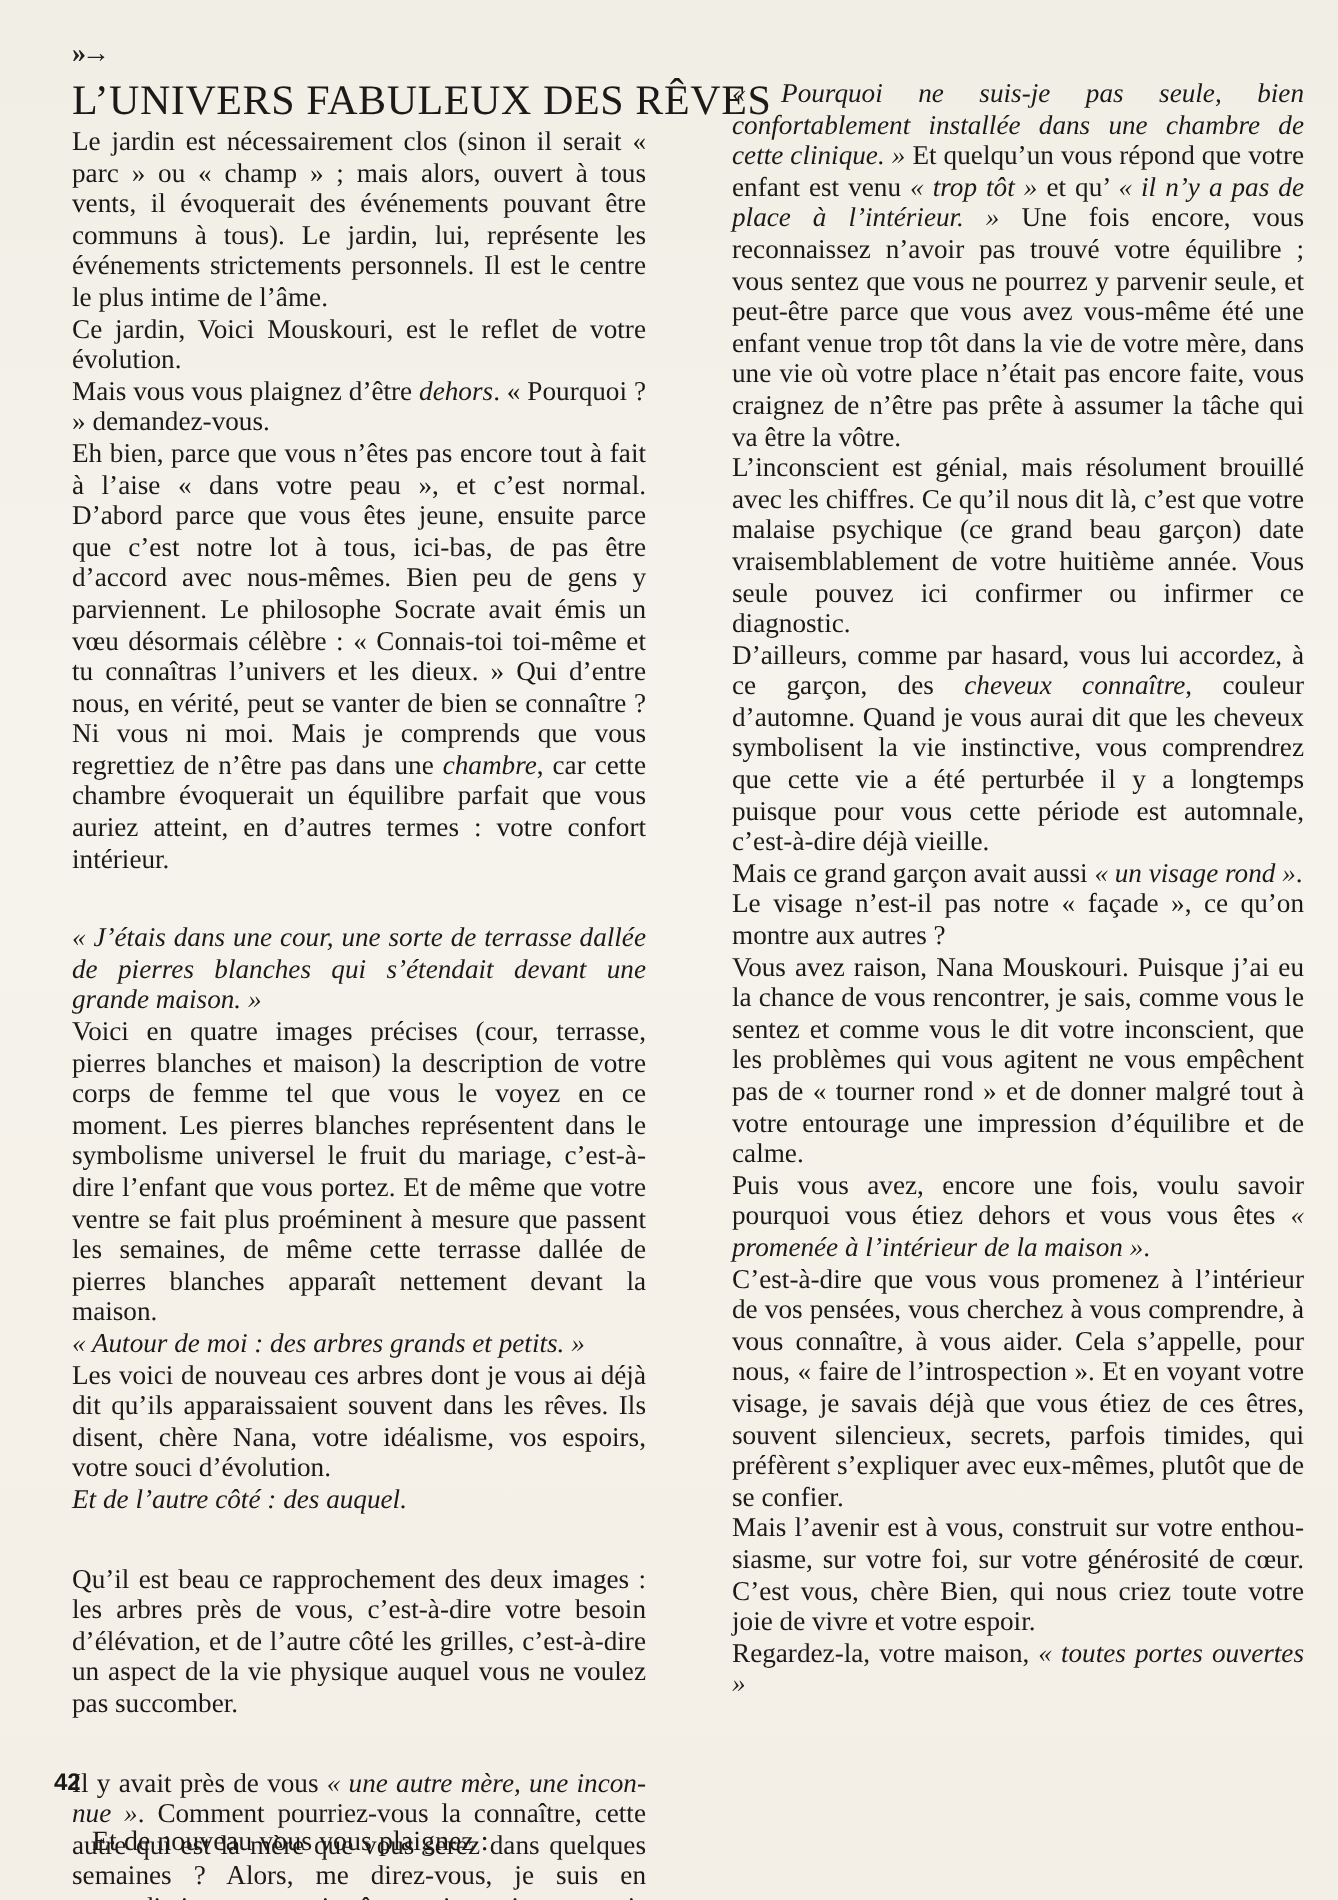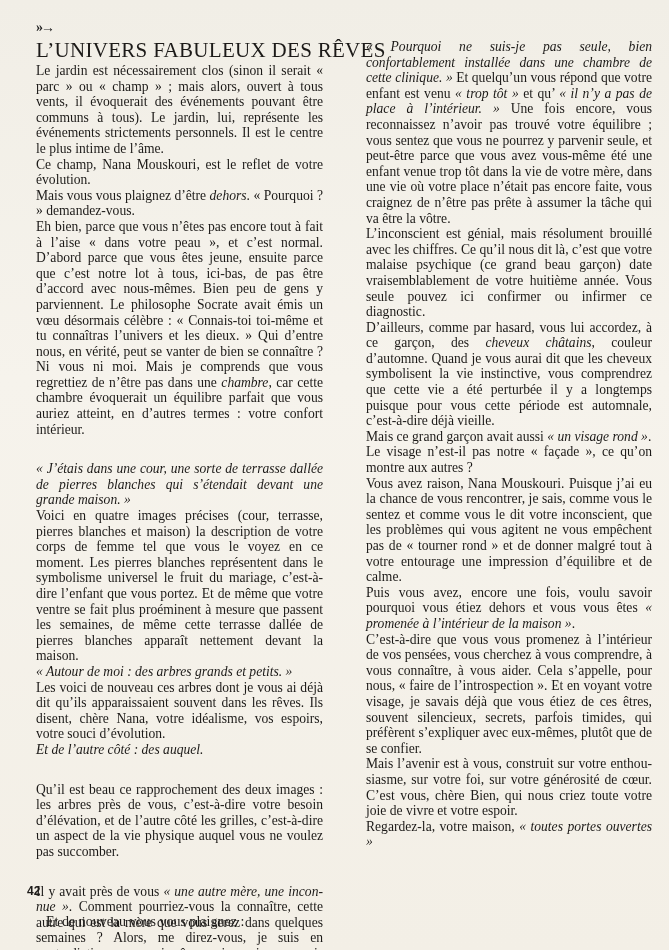--- a/index.html
+++ b/index.html
@@ -45,40 +45,40 @@
 </style>
 </head>
 <body>
 
 <div class="page">
   <div class="ornament">»→</div>
   <h1 class="title">L’UNIVERS FABULEUX DES RÊVES</h1>
 
   <div class="col col-left">
       <p><span>Le jardin est nécessairement clos (sinon il serait « parc » ou « champ » ; mais alors, ouvert à tous vents, il évoquerait des événements pouvant être communs à tous). Le jardin, lui, représente les événements stric­tements personnels. Il est le centre le plus intime de l’âme.</span></p>
-      <p><span>Ce champ, Nana Mouskouri, est le reflet de votre évo­lution.</span></p>
+      <p><span>Ce jardin, Voici Mouskouri, est le reflet de votre évo­lution.</span></p>
       <p><span>Mais vous vous plaignez d’être </span><em>dehors</em><span>. « Pourquoi ? » demandez-vous.</span></p>
       <p><span>Eh bien, parce que vous n’êtes pas encore tout à fait à l’aise « dans votre peau », et c’est normal. D’abord parce que vous êtes jeune, ensuite parce que c’est notre lot à tous, ici-bas, de pas être d’accord avec nous-mêmes. Bien peu de gens y parviennent. Le philosophe Socrate avait émis un vœu désormais célèbre : « Connais-toi toi-même et tu connaîtras l’univers et les dieux. » Qui d’entre nous, en vérité, peut se vanter de bien se connaître ? Ni vous ni moi. Mais je com­prends que vous regrettiez de n’être pas dans une </span><em>chambre</em><span>, car cette chambre évoquerait un équilibre parfait que vous auriez atteint, en d’autres termes : votre confort intérieur.</span></p>
       <p class="gap"><em>« J’étais dans une cour, une sorte de terrasse dallée de pierres blanches qui s’étendait devant une grande maison. »</em></p>
       <p><span>Voici en quatre images précises (cour, terrasse, pierres blanches et maison) la description de votre corps de femme tel que vous le voyez en ce moment. Les pierres blanches représentent dans le symbolisme universel le fruit du mariage, c’est-à-dire l’enfant que vous portez. Et de même que votre ventre se fait plus proéminent à mesure que passent les semaines, de même cette terrasse dallée de pierres blanches apparaît nettement devant la maison.</span></p>
       <p><em>« Autour de moi : des arbres grands et petits. »</em></p>
       <p><span>Les voici de nouveau ces arbres dont je vous ai déjà dit qu’ils apparaissaient souvent dans les rêves. Ils disent, chère Nana, votre idéalisme, vos espoirs, votre souci d’évolution.</span></p>
       <p><em>Et de l’autre côté : des auquel.</em></p>
       <p class="gap"><span>Qu’il est beau ce rapprochement des deux images : les arbres près de vous, c’est-à-dire votre besoin d’éléva­tion, et de l’autre côté les grilles, c’est-à-dire un aspect de la vie physique auquel vous ne voulez pas succom­ber.</span></p>
       <p class="gap"><span>Il y avait près de vous </span><em>« une autre mère, une incon­nue »</em><span>. Comment pourriez-vous la connaître, cette autre qui est la mère que vous serez dans quelques semaines ? Alors, me direz-vous, je suis en contradiction avec moi-même puisque je reconnais que cet épisode de votre rêve est inspiré par votre grossesse.</span></p>
       <p><span>N’allez pas si vite. Même si vous n’aviez pas été enceinte, vous auriez pu vous interroger sur le visage inconnu de votre maternité, car le rôle de la mère est certainement pour vous, et ce, depuis l’enfance, un problème qui n’a jamais été résolu. Votre passé et à plus forte raison votre avenir ne vous ont pas encore donné la réponse que vous souhaitez.</span></p>
     </div>
 
   <div class="page-number">42</div>
   <div class="last-line" style="left:46px;">Et de nouveau vous vous plaignez :</div>
 
   <div class="col col-right">
   <p><em>« Pourquoi ne suis-je pas seule, bien confortablement installée dans une chambre de cette clinique. »</em><span> Et quelqu’un vous répond que votre enfant est venu </span><em>« trop tôt »</em><span> et qu’ </span><em>« il n’y a pas de place à l’intérieur. »</em><span> Une fois encore, vous reconnaissez n’avoir pas trouvé votre équilibre ; vous sentez que vous ne pourrez y parvenir seule, et peut-être parce que vous avez vous-même été une enfant venue trop tôt dans la vie de votre mère, dans une vie où votre place n’était pas encore faite, vous craignez de n’être pas prête à assu­mer la tâche qui va être la vôtre.</span></p>
       <p><span>L’inconscient est génial, mais résolument brouillé avec les chiffres. Ce qu’il nous dit là, c’est que votre ma­laise psychique (ce grand beau garçon) date vraisem­blablement de votre huitième année. Vous seule pouvez ici confirmer ou infirmer ce diagnostic.</span></p>
-      <p><span>D’ailleurs, comme par hasard, vous lui accordez, à ce garçon, des </span><em>cheveux châtains</em><span>, couleur d’automne. Quand je vous aurai dit que les cheveux symbolisent la vie instinctive, vous comprendrez que cette vie a été perturbée il y a longtemps puisque pour vous cette période est automnale, c’est-à-dire déjà vieille.</span></p>
+      <p><span>D’ailleurs, comme par hasard, vous lui accordez, à ce garçon, des </span><em>cheveux connaître</em><span>, couleur d’automne. Quand je vous aurai dit que les cheveux symbolisent la vie instinctive, vous comprendrez que cette vie a été perturbée il y a longtemps puisque pour vous cette période est automnale, c’est-à-dire déjà vieille.</span></p>
       <p><span>Mais ce grand garçon avait aussi </span><em>« un visage rond »</em><span>.</span></p>
       <p><span>Le visage n’est-il pas notre « façade », ce qu’on montre aux autres ?</span></p>
       <p><span>Vous avez raison, Nana Mouskouri. Puisque j’ai eu la chance de vous rencontrer, je sais, comme vous le sentez et comme vous le dit votre inconscient, que les problèmes qui vous agitent ne vous empêchent pas de « tourner rond » et de donner malgré tout à votre entourage une impression d’équilibre et de calme.</span></p>
       <p><span>Puis vous avez, encore une fois, voulu savoir pourquoi vous étiez dehors et vous vous êtes </span><em>« promenée à l’inté­rieur de la maison »</em><span>.</span></p>
       <p><span>C’est-à-dire que vous vous promenez à l’intérieur de vos pensées, vous cherchez à vous comprendre, à vous connaître, à vous aider. Cela s’appelle, pour nous, « faire de l’introspection ». Et en voyant votre visage, je savais déjà que vous étiez de ces êtres, souvent silen­cieux, secrets, parfois timides, qui préfèrent s’expliquer avec eux-mêmes, plutôt que de se confier.</span></p>
       <p><span>Mais l’avenir est à vous, construit sur votre enthou­siasme, sur votre foi, sur votre générosité de cœur. C’est vous, chère Bien, qui nous criez toute votre joie de vivre et votre espoir.</span></p>
       <p><span>Regardez-la, votre maison, </span><em>« toutes portes ouvertes »</em></p>
     </div>
 </div>
 

